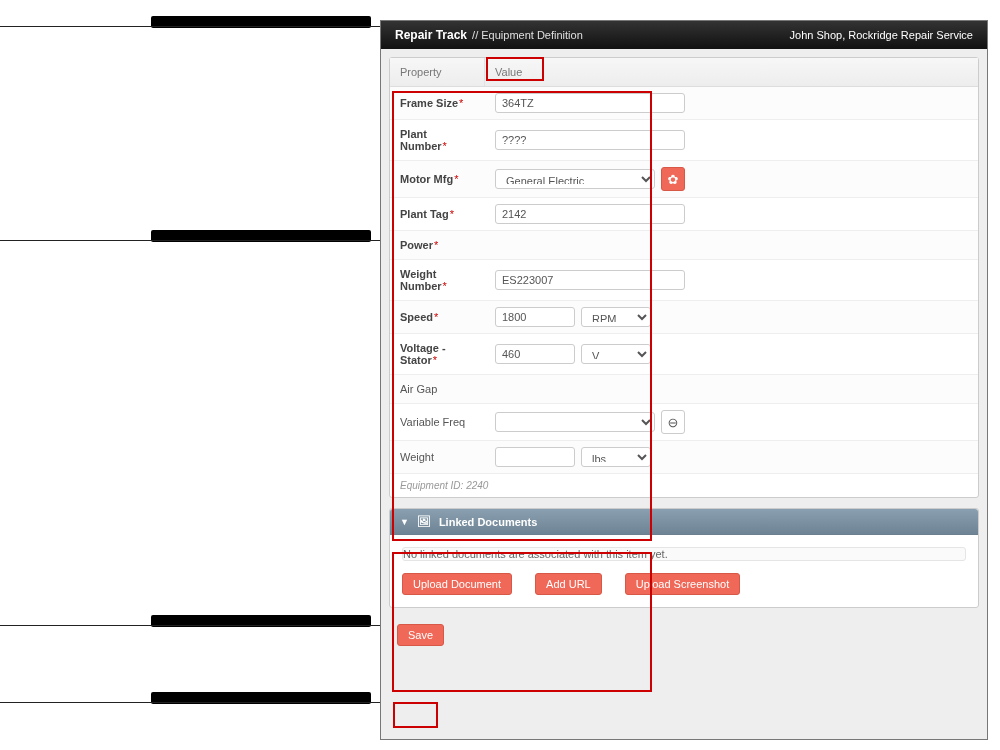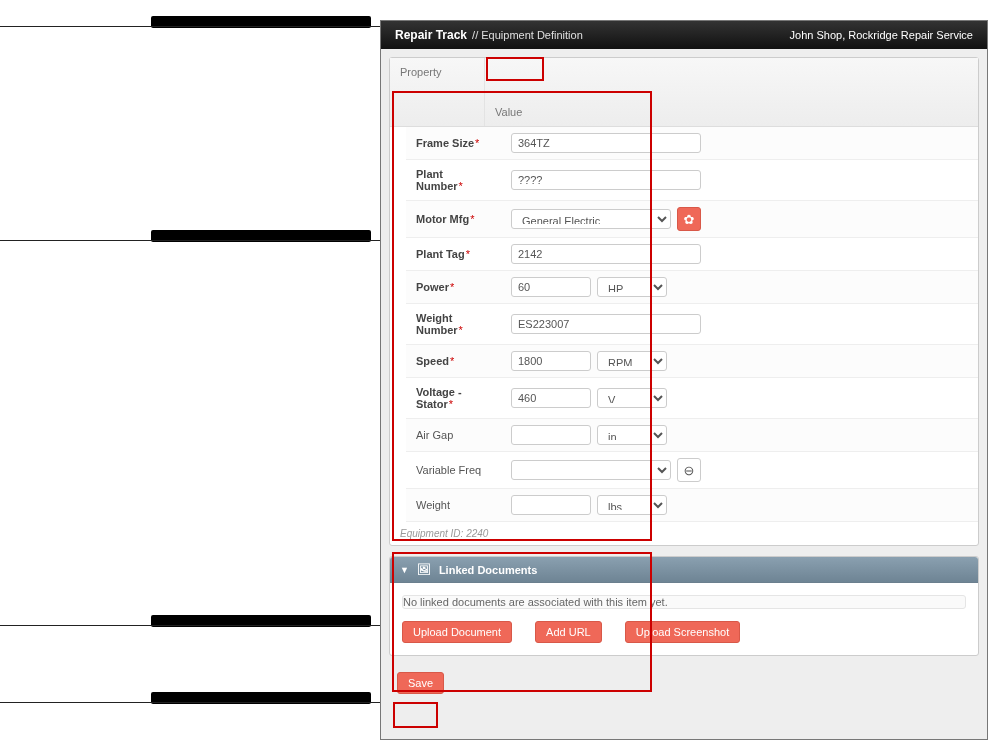--- a/index.html
+++ b/index.html
@@ -70,22 +70,22 @@
     border-radius:3px;
     margin-bottom:10px;
   }
   .prop-head {
     display:flex;
     background:linear-gradient(#f7f7f7,#ededed);
     border-bottom:1px solid #ddd;
     font-size:11px; color:#777;
   }
   .prop-head .col-l { width: 95px; padding:8px 10px; border-right:1px solid #e3e3e3;}
-  .prop-head .col-r { flex:1; padding:8px 10px;margin-top:40px; }
-  .prop-row { display:flex; border-bottom:1px solid #eee; align-items:center;margin-left:16px; }
+  .prop-head .col-r { flex:1; padding:8px 10px; }
+  .prop-row { display:flex; border-bottom:1px solid #eee; align-items:center; }
   .prop-row:last-of-type { border-bottom:none; }
   .prop-row:nth-child(even) { background:#fcfcfc; }
   .prop-label { width:95px; padding:8px 10px; font-size:11px; color:#555; }
   .prop-label b { font-weight:bold; color:#444;}
   .req { color:#c00; margin-left:1px;}
   .prop-value { flex:1; padding:6px 10px; display:flex; gap:6px; align-items:center;}
   input[type=text], select {
     border:1px solid #ccc; border-radius:3px; padding:4px 6px;
     font-size:11px; color:#555; background:#fff; height:20px;
   }
@@ -190,24 +190,20 @@
 
         <div class="prop-row">
           <div class="prop-label"><b>Plant Tag</b><span class="req">*</span></div>
           <div class="prop-value">
               <input type="text" class="inp-full" value="2142" style="">
             </div>
         </div>
 
         <div class="prop-row">
           <div class="prop-label"><b>Power</b><span class="req">*</span></div>
-          <div class="prop-value">
-            <input type="text" class="inp-sm" value="60" style="">
-            <select class="sel-sm"><option>HP</option></select>
-          </div>
         </div>
 
         <div class="prop-row">
           <div class="prop-label"><b>Weight Number</b><span class="req">*</span></div>
           <div class="prop-value">
               <input type="text" class="inp-full" value="ES223007" style="">
             </div>
         </div>
 
         <div class="prop-row">
@@ -221,24 +217,20 @@
         <div class="prop-row">
           <div class="prop-label"><b>Voltage - Stator</b><span class="req">*</span></div>
           <div class="prop-value">
             <input type="text" class="inp-sm" value="460" style="">
             <select class="sel-sm"><option>V</option></select>
           </div>
         </div>
 
         <div class="prop-row">
           <div class="prop-label"><span>Air Gap</span></div>
-          <div class="prop-value">
-            <input type="text" class="inp-sm" value="" style="">
-            <select class="sel-sm"><option>in</option></select>
-          </div>
         </div>
 
         <div class="prop-row">
           <div class="prop-label"><span>Variable Freq</span></div>
           <div class="prop-value">
             <select class="sel-med"><option></option></select>
             <span class="iconbtn gray">⊖</span>
           </div>
         </div>
 

